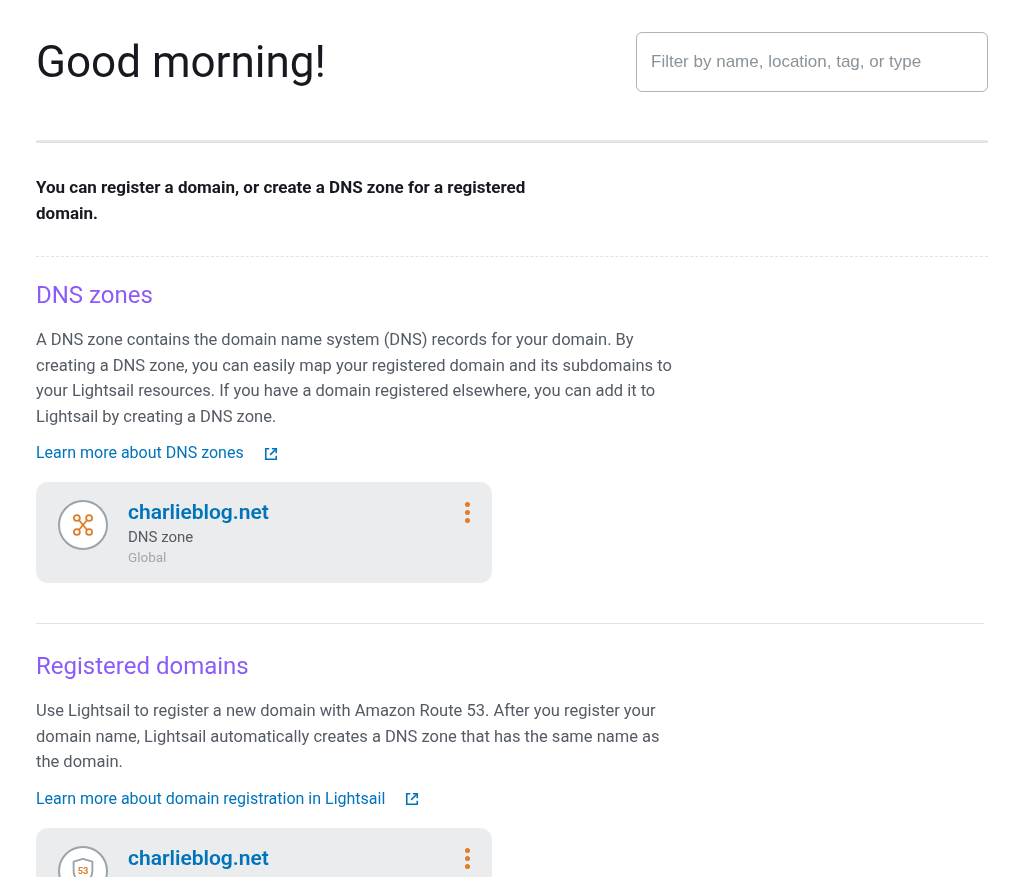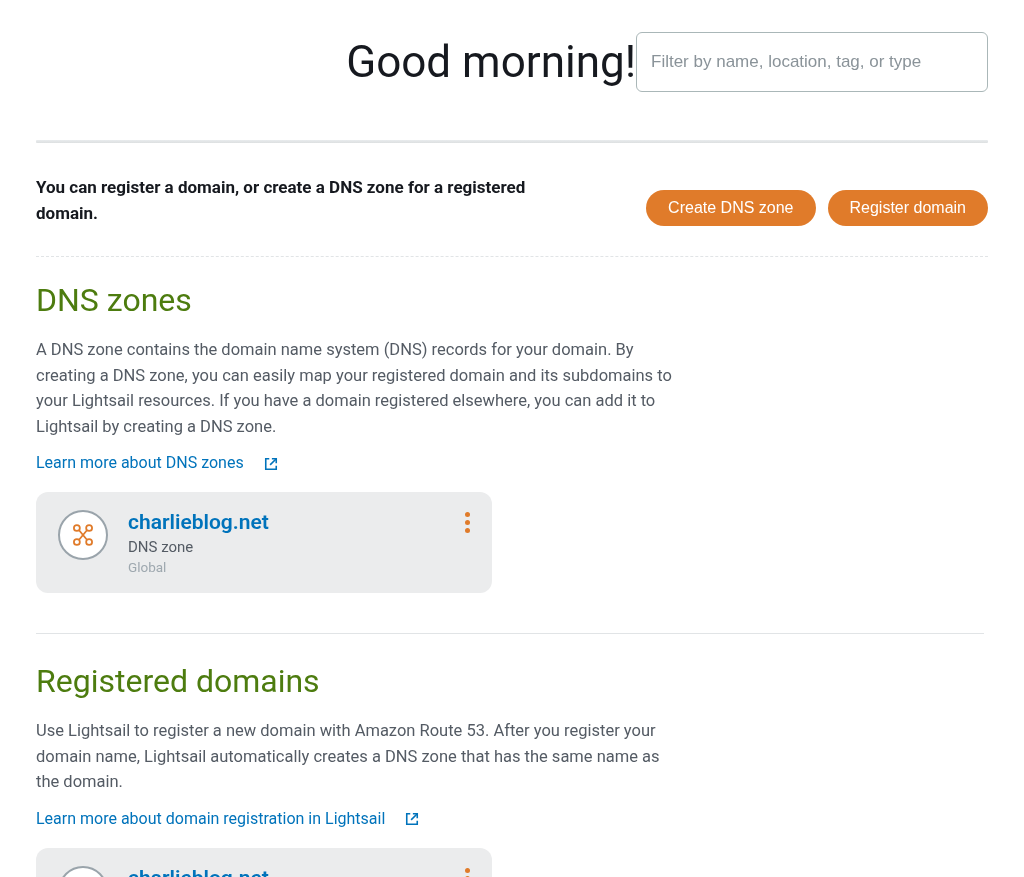--- a/index.html
+++ b/index.html
@@ -5,21 +5,21 @@
     * { box-sizing: border-box; margin: 0; padding: 0; }
     body {
       font-family: -apple-system, BlinkMacSystemFont, "Segoe UI", Roboto, Helvetica, Arial, sans-serif;
       background: #fff;
       color: #232f3e;
       padding: 32px 36px;
       width: 1024px;
     }
     .header-row {
       display: flex;
-      justify-content: flex-end;
+      justify-content: space-between;
       align-items: center;
       margin-bottom: 48px;
     }
     .greeting {
       font-size: 44px;
       font-weight: 400;
       color: #16191f;
     }
     .filter-input {
       width: 352px;
@@ -61,23 +61,23 @@
       font-size: 16px;
       padding: 9px 22px;
       border-radius: 22px;
       cursor: pointer;
       font-weight: 400;
     }
     .section {
       max-width: 640px;
     }
     .section-title {
-      font-size: 32px;
+      font-size: 24px;
       font-weight: 400;
-      color: #4d7c0f;
+      color: #8b5cf6;
       margin-bottom: 18px;
     }
     .section-desc {
       font-size: 16.5px;
       color: #545b64;
       line-height: 1.55;
       margin-bottom: 14px;
     }
     .learn-link {
       display: inline-flex;
@@ -160,24 +160,20 @@
 
 <div class="header-row">
   <h1 class="greeting">Good morning!</h1>
   <input class="filter-input" type="text" placeholder="Filter by name, location, tag, or type" style="">
 </div>
 
 <div class="divider"></div>
 
 <div class="prompt-row">
   <div class="prompt-text">You can register a domain, or create a DNS zone for a registered domain.</div>
-  <div class="prompt-actions">
-    <button class="btn">Create DNS zone</button>
-    <button class="btn">Register domain</button>
-  </div>
 </div>
 
 <div class="section">
   <h2 class="section-title">DNS zones</h2>
   <p class="section-desc">A DNS zone contains the domain name system (DNS) records for your domain. By creating a DNS zone, you can easily map your registered domain and its subdomains to your Lightsail resources. If you have a domain registered elsewhere, you can add it to Lightsail by creating a DNS zone.</p>
   <a href="#" class="learn-link">
     <span>Learn more about DNS zones</span>
     <span class="external-icon">
       <svg viewBox="0 0 16 16" fill="none" stroke="#0073bb" stroke-width="1.8">
         <path d="M6 2H2v12h12V10"></path>

